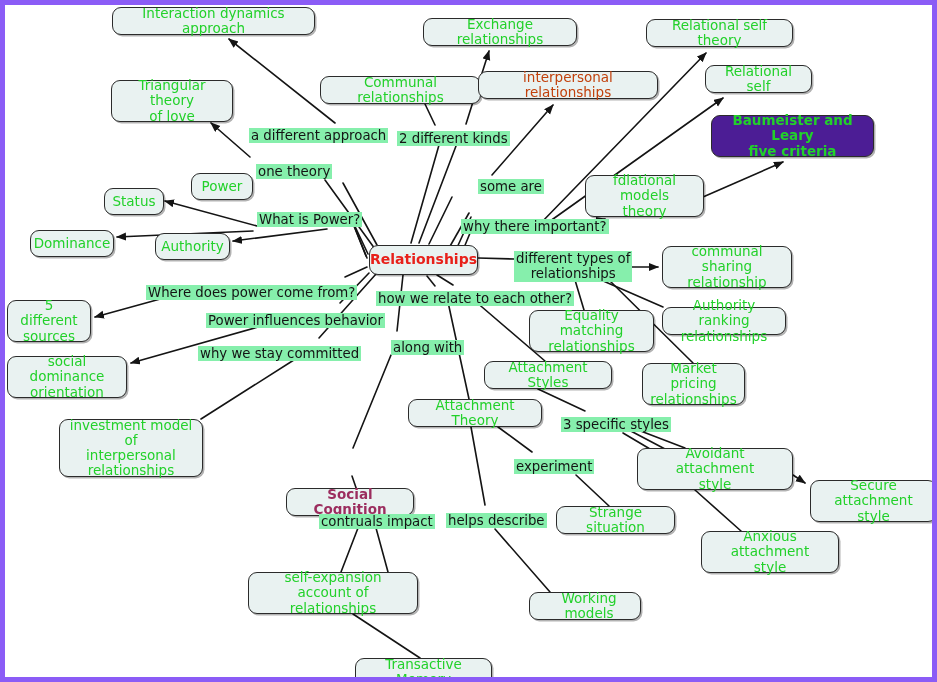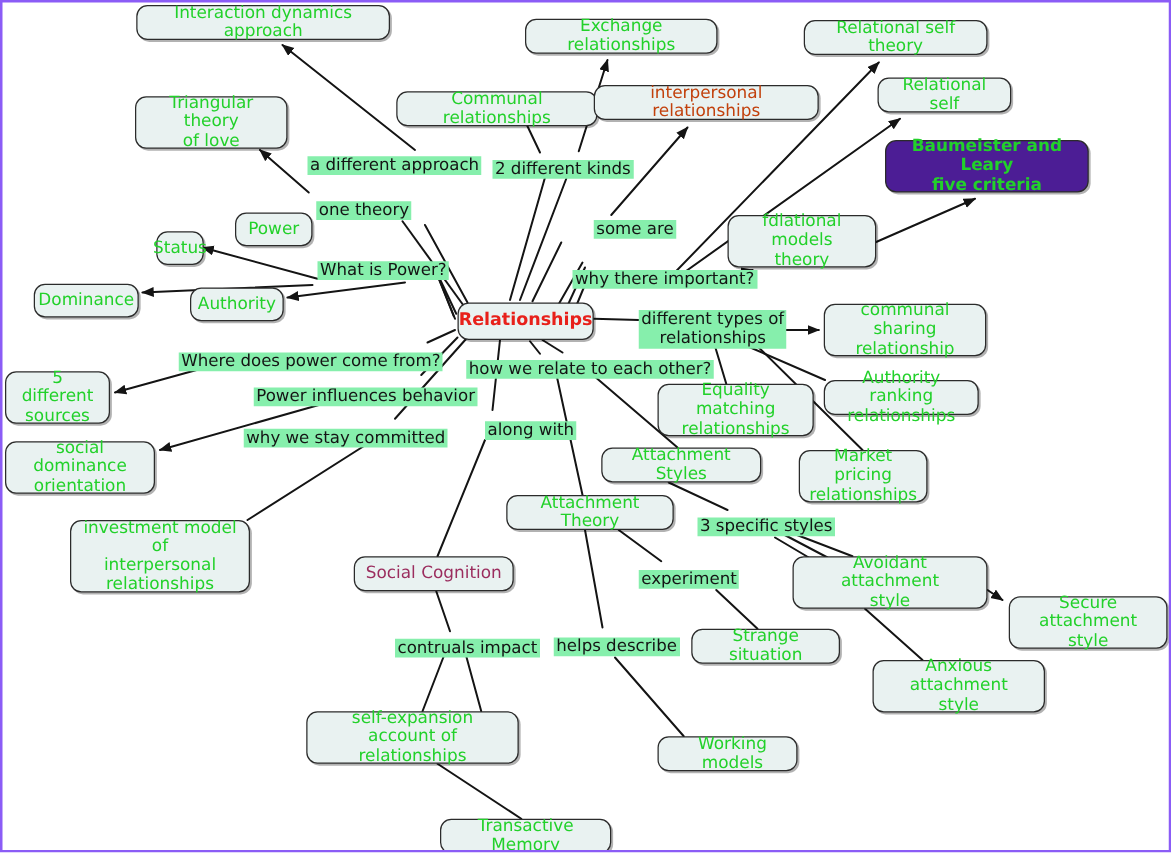--- a/index.html
+++ b/index.html
@@ -8,21 +8,21 @@
     background: #ffffff;
   }
   body {
     font-family: "DejaVu Sans", sans-serif;
   }
   #cmap {
     position: relative;
     width: 937px;
     height: 682px;
     background: #ffffff;
-    border: 2px solid #8b5cf6;
+    border: 5px solid #8b5cf6;
     box-sizing: border-box;
     overflow: hidden;
   }
   #edge-layer {
     position: absolute;
     left: 0;
     top: 0;
     width: 937px;
     height: 682px;
     pointer-events: none;
@@ -54,21 +54,22 @@
   .node.red {
     color: #e8201a;
     font-weight: bold;
     font-size: 14px;
   }
   .node.blue {
     color: #c2410c;
   }
   .node.purple {
     color: #9b2d5e;
-    font-weight: normal;
+    font-weight: bold;
+    margin-top: 40px;
   }
   .edge-label {
     position: absolute;
     color: #141414;
     font-size: 13.3px;
     line-height: 1.15;
     text-align: center;
     background: #86efac;
     white-space: pre-line;
     padding: 0 2px;
@@ -175,21 +176,21 @@
   <div class="node" style="left: 315px; top: 47px; width: 161px; height: 28px; margin-top: 24px;">Communal relationships</div>
   <div class="node" style="left: 700px; top: 60px; width: 107px; height: 28px;">Relational self</div>
   <div class="node blue" style="left: 473px; top: 66px; width: 180px; height: 28px;">interpersonal relationships</div>
   <div class="node" style="left: 106px; top: 75px; width: 122px; height: 42px;">Triangular theory
 of love</div>
   <div class="node bold gray-bg" style="left: 706px; top: 110px; width: 163px; height: 42px;">Baumeister and Leary
 five criteria</div>
   <div class="node" style="left: 186px; top: 168px; width: 62px; height: 27px;">Power</div>
   <div class="node" style="left: 580px; top: 170px; width: 119px; height: 42px;">fdlational models
 theory</div>
-  <div class="node" style="left: 99px; top: 183px; width: 38px; height: 27px; margin-left: 24px;">Status</div>
+  <div class="node" style="left: 99px; top: 183px; width: 60px; height: 27px;">Status</div>
   <div class="node" style="left: 25px; top: 225px; width: 84px; height: 27px;">Dominance</div>
   <div class="node" style="left: 150px; top: 228px; width: 75px; height: 27px;">Authority</div>
   <div class="node red" style="left: 364px; top: 240px; width: 109px; height: 30px;">Relationships</div>
   <div class="node" style="left: 657px; top: 241px; width: 130px; height: 42px;">communal sharing
 relationship</div>
   <div class="node" style="left: 2px; top: 295px; width: 84px; height: 42px;">5 different
 sources</div>
   <div class="node" style="left: 657px; top: 302px; width: 124px; height: 28px;">Authority ranking
 relationships</div>
   <div class="node" style="left: 524px; top: 305px; width: 125px; height: 42px;">Equality matching

